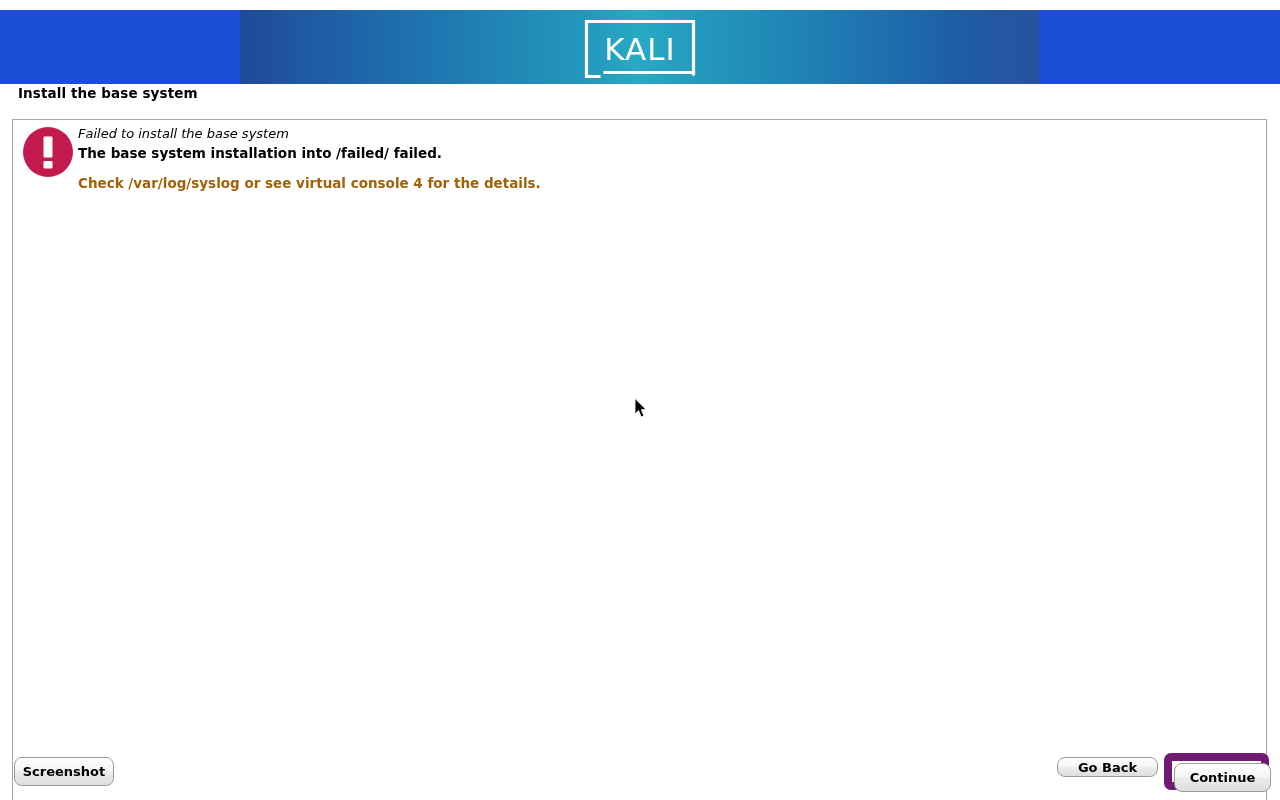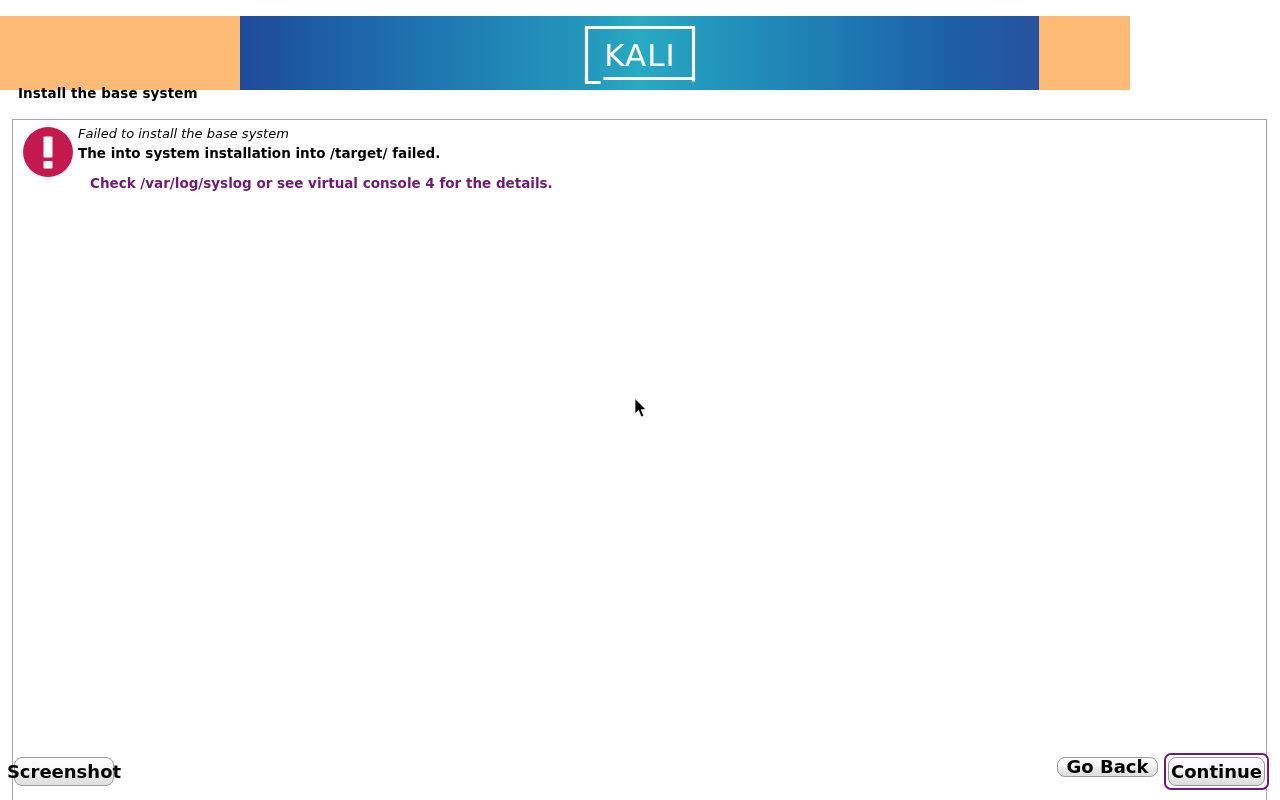--- a/index.html
+++ b/index.html
@@ -12,24 +12,24 @@
     height: 800px;
     overflow: hidden;
     font-family: "DejaVu Sans", "Liberation Sans", sans-serif;
     -webkit-font-smoothing: antialiased;
   }
 
   
   .banner {
     position: absolute;
     left: 0;
-    top: 16px;
-    width: 1130px;
+    top: 10px;
+    width: 1280px;
     height: 74px;
-    background: #fdba74;
+    background: #1d4ed8;
     overflow: hidden;
   }
   .banner-art {
     position: absolute;
     left: 240px;
     top: 0;
     width: 799px;
     height: 74px;
     background: linear-gradient(90deg,
         #20499a 0%,
@@ -109,35 +109,34 @@
     font-weight: bold;
     color: #000000;
     white-space: nowrap;
   }
   .error-line2 {
     position: absolute;
     left: 65px;
     top: 55px;
     font-size: 13.5px;
     font-weight: bold;
-    color: #701a75;
-    white-space: nowrap;
-    margin-left: 12px;
+    color: #a16207;
+    white-space: nowrap;
   }
 
   
   .btn {
     position: absolute;
     box-sizing: border-box;
     border: 1px solid #9a9a9a;
     border-radius: 8px;
     background: linear-gradient(180deg, #fdfdfd 0%, #f6f6f6 45%, #eaeaea 55%, #dedede 100%);
     color: #000000;
     font-family: "DejaVu Sans", "Liberation Sans", sans-serif;
-    font-size: 18px;
+    font-size: 13px;
     font-weight: bold;
     text-align: right;
     cursor: default;
     padding: 0;
     line-height: 1;
     display: flex;
     align-items: center;
     justify-content: center;
     box-shadow: 0 1px 0 rgba(255,255,255,0.85) inset;
   }
@@ -153,21 +152,21 @@
     width: 101px;
     height: 20px;
   }
   .btn-continue-wrap {
     position: absolute;
     left: 1164px;
     top: 753px;
     width: 105px;
     height: 37px;
     box-sizing: border-box;
-    border: 2px solid #701a75;
+    border: 8px solid #701a75;
     border-radius: 7px;
     background: #ffffff;
   }
   .btn-continue {
     left: 2px;
     top: 2px;
     width: 97px;
     height: 29px;
     position: absolute;
   }
@@ -211,21 +210,21 @@
     <div class="error-icon">
       <svg width="52" height="52" viewBox="0 0 52 52" xmlns="http://www.w3.org/2000/svg">
         <circle cx="26" cy="26" r="25" fill="#c4194f"></circle>
         <rect x="21.5" y="10.5" width="9" height="21" rx="1" fill="#ffffff"></rect>
         <rect x="21.5" y="35" width="9" height="7.5" rx="1" fill="#ffffff"></rect>
       </svg>
     </div>
 
     <div class="error-subject">Failed to install the base system</div>
 
-    <div class="error-line1">The into system installation into /target/ failed.</div>
+    <div class="error-line1">The base system installation into /failed/ failed.</div>
 
     <div class="error-line2">Check /var/log/syslog or see virtual console 4 for the details.</div>
 
   </div>
 
 </div>
 
 <button class="btn btn-screenshot">Screenshot</button>
 
 <button class="btn btn-goback">Go Back</button>

